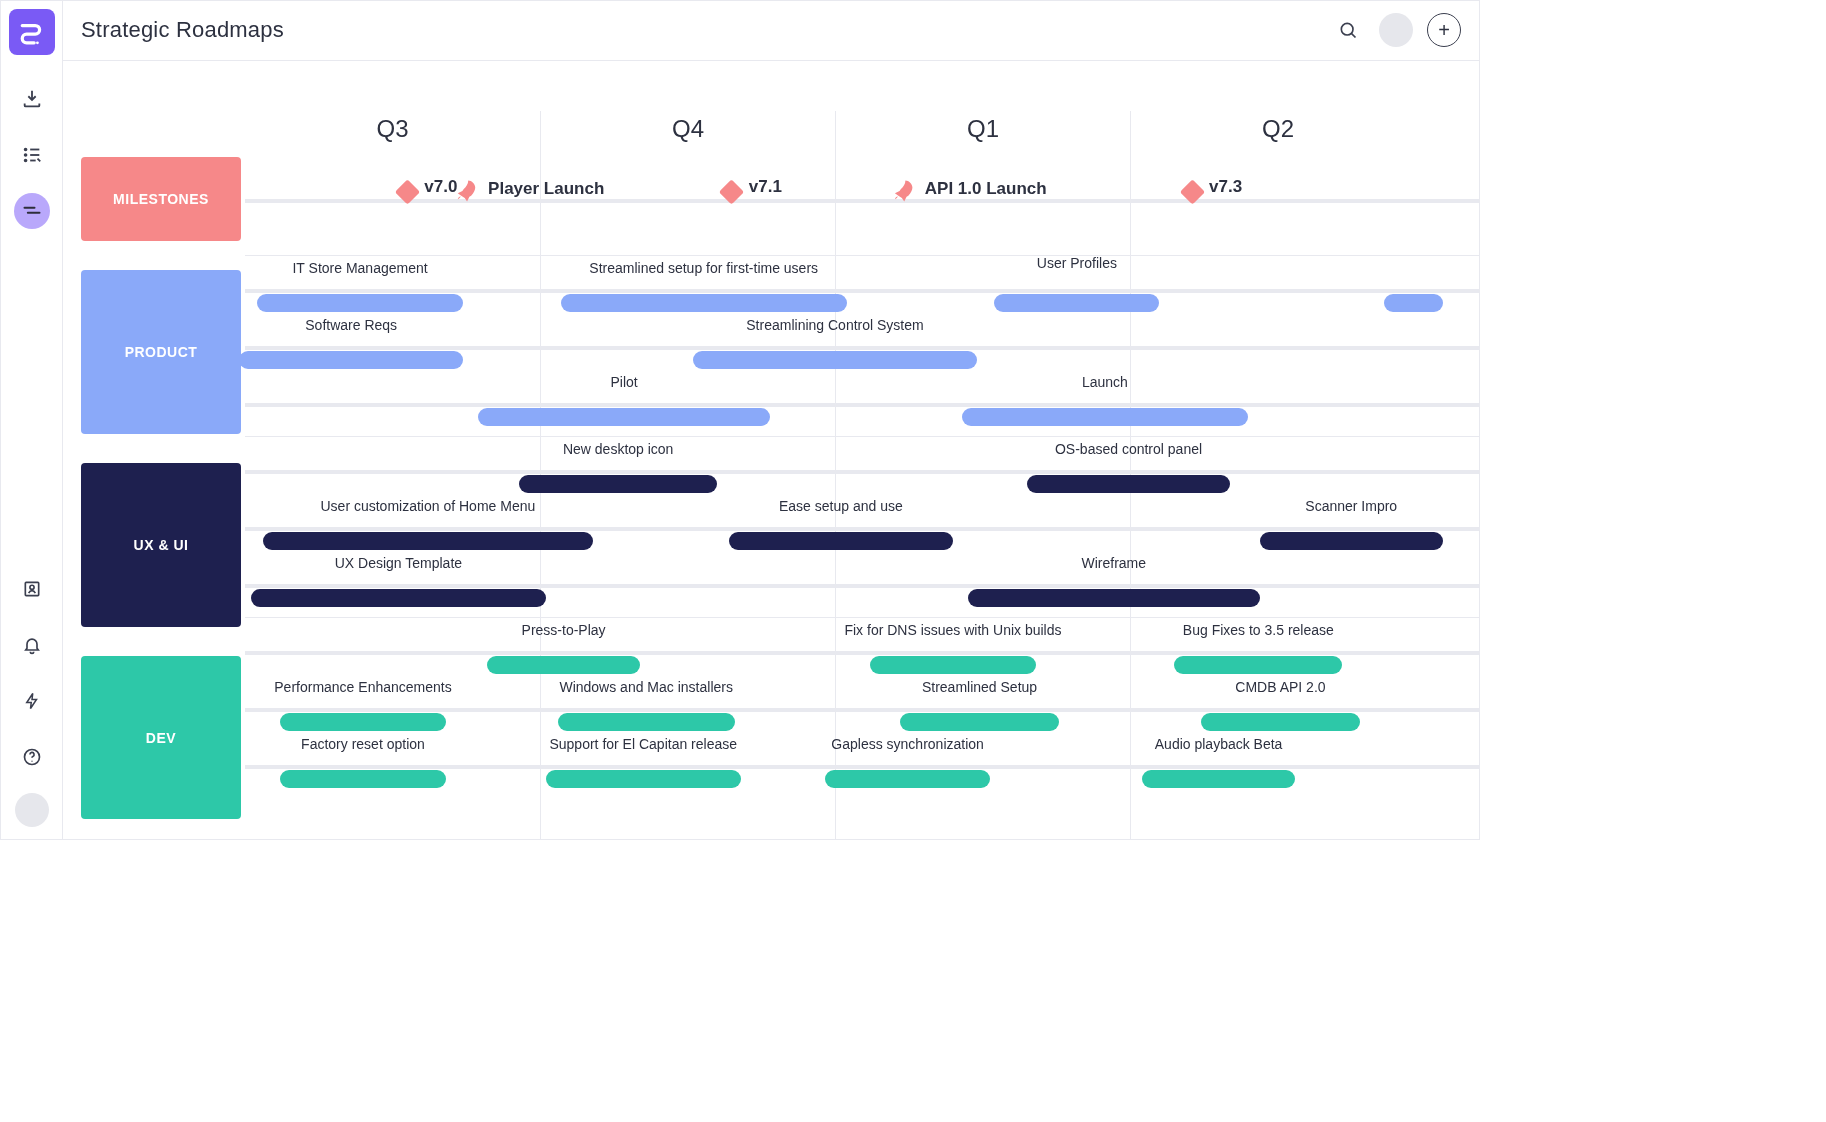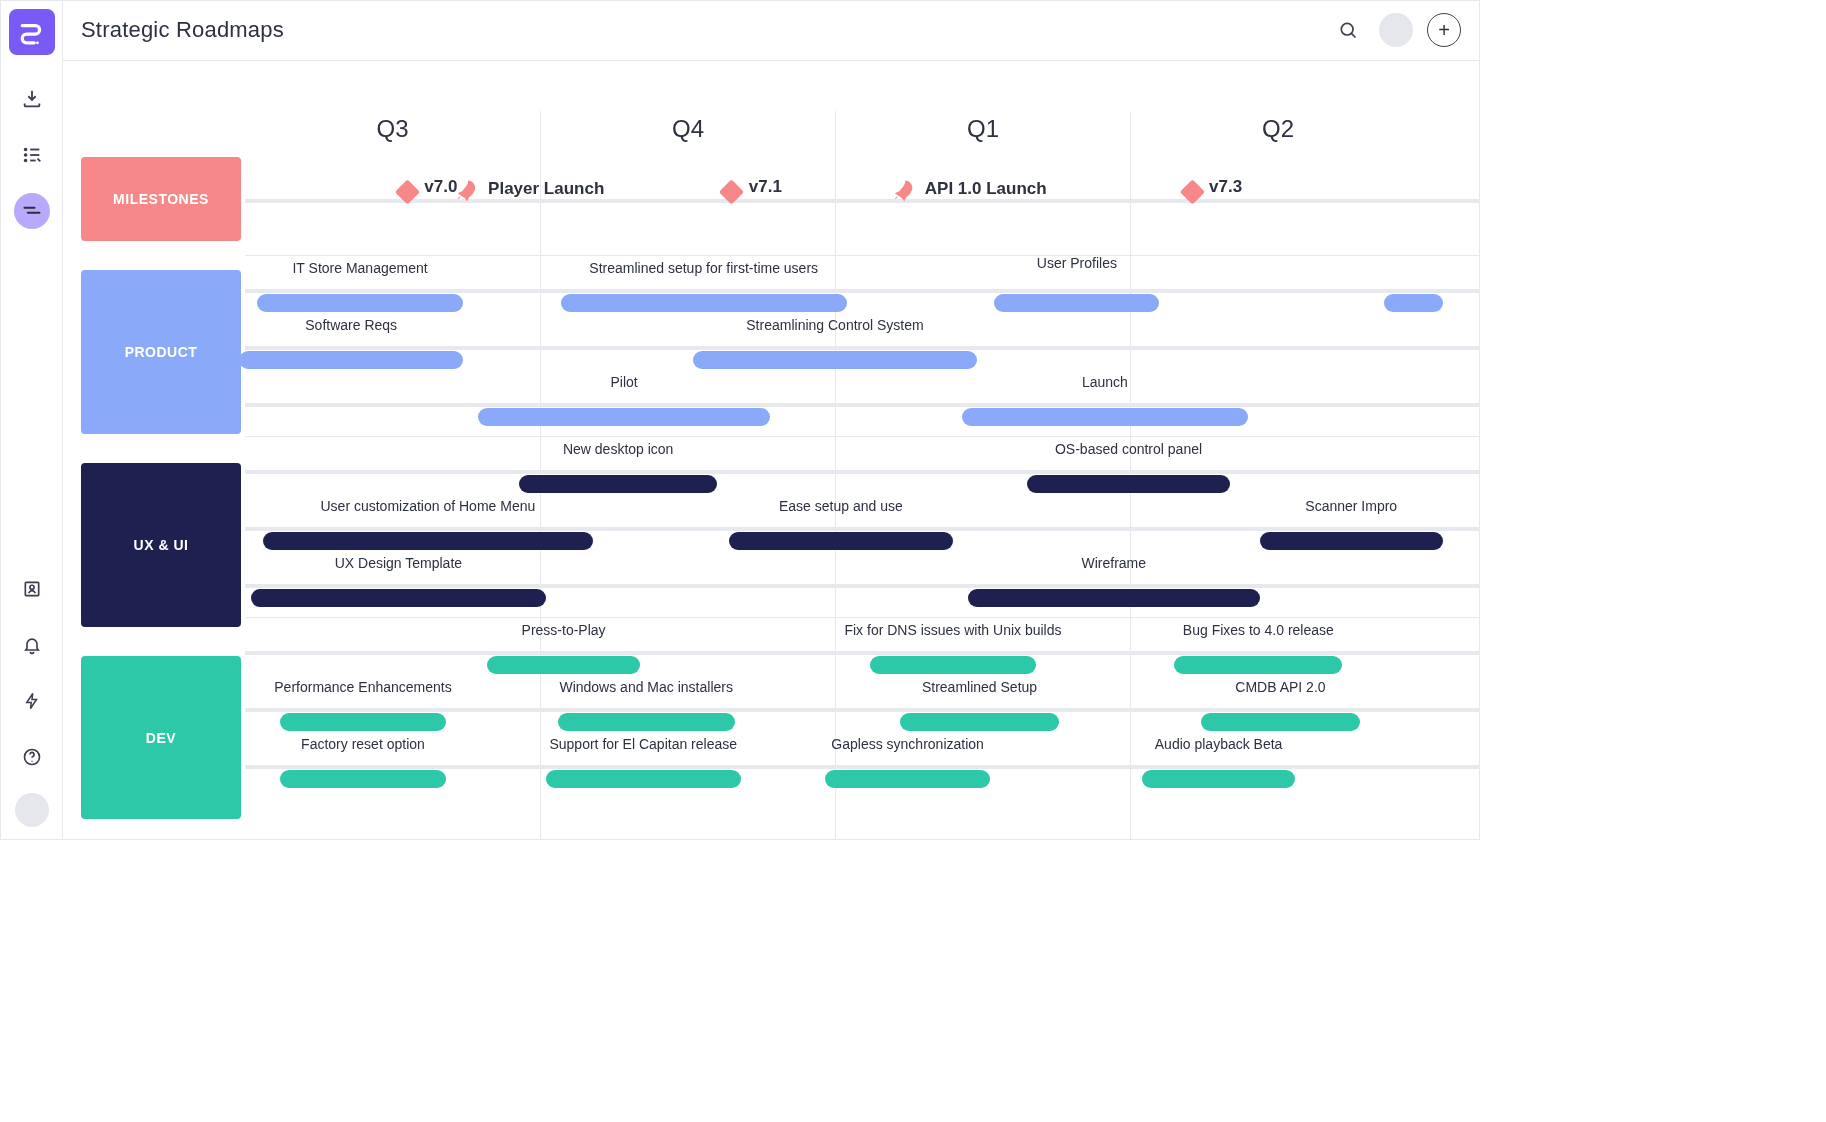--- a/index.html
+++ b/index.html
@@ -474,21 +474,21 @@
                   <div class="row">
                     <div class="bar-wrap" style="left: 241.9px; width: 153.4px;">
                       <div class="bar-label">Press-to-Play</div>
                       <div class="bar" style="background: rgb(45, 200, 168);"></div>
                     </div>
                     <div class="bar-wrap" style="left: 625.4px; width: 165.2px;">
                       <div class="bar-label">Fix for DNS issues with Unix builds</div>
                       <div class="bar" style="background: rgb(45, 200, 168);"></div>
                     </div>
                     <div class="bar-wrap" style="left: 929.25px; width: 168.15px;">
-                      <div class="bar-label">Bug Fixes to 4.0 release</div>
+                      <div class="bar-label">Bug Fixes to 3.5 release</div>
                       <div class="bar" style="background: rgb(45, 200, 168);"></div>
                     </div>
                   </div>
                   <div class="row">
                     <div class="bar-wrap" style="left: 35.4px; width: 165.2px;">
                       <div class="bar-label">Performance Enhancements</div>
                       <div class="bar" style="background: rgb(45, 200, 168);"></div>
                     </div>
                     <div class="bar-wrap" style="left: 312.7px; width: 177px;">
                       <div class="bar-label">Windows and Mac installers</div>

